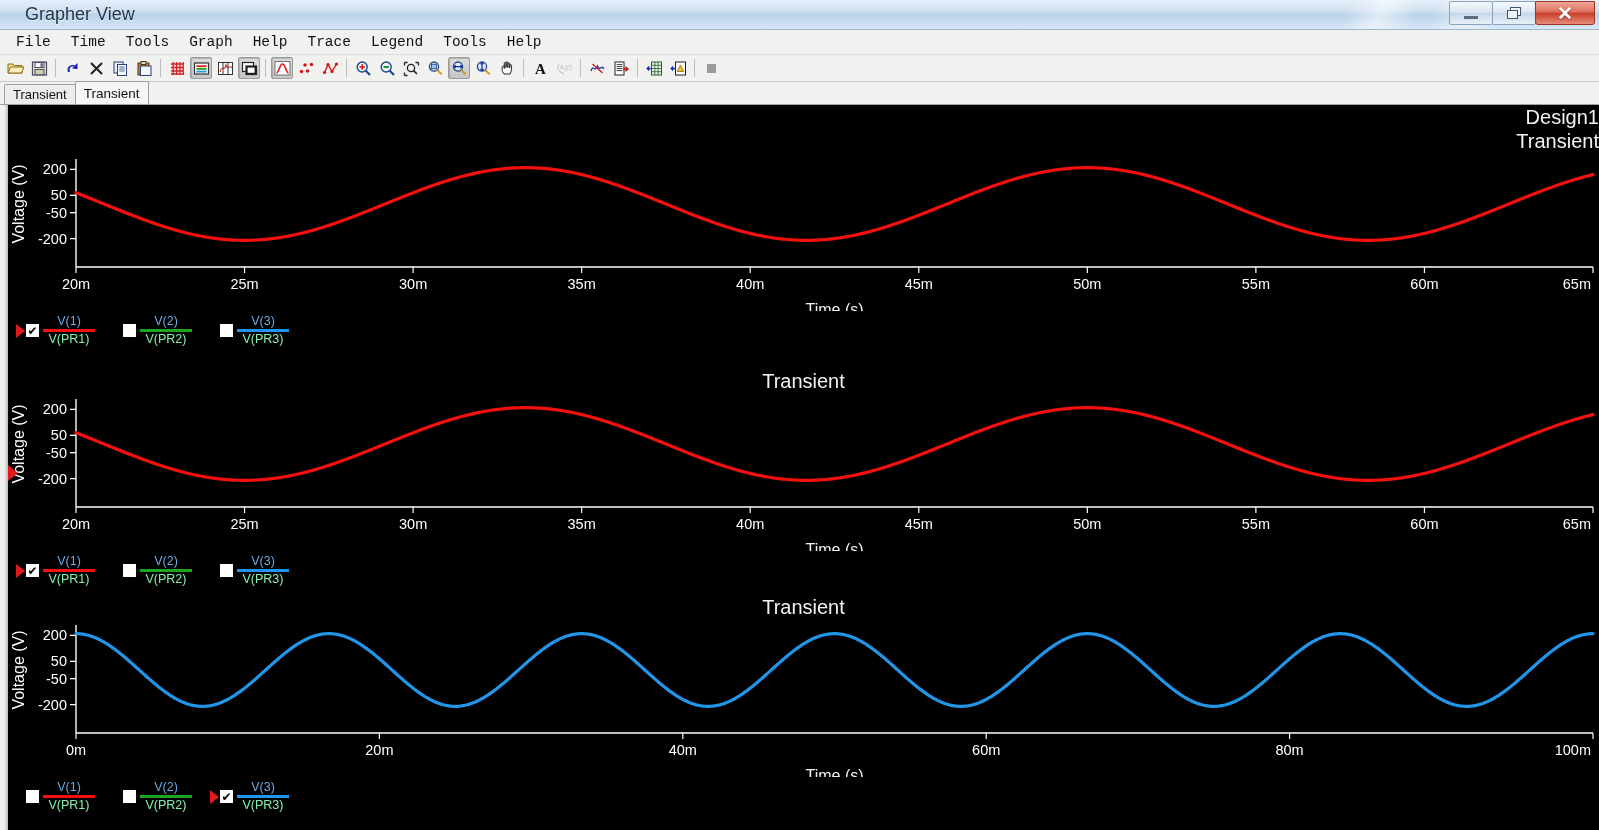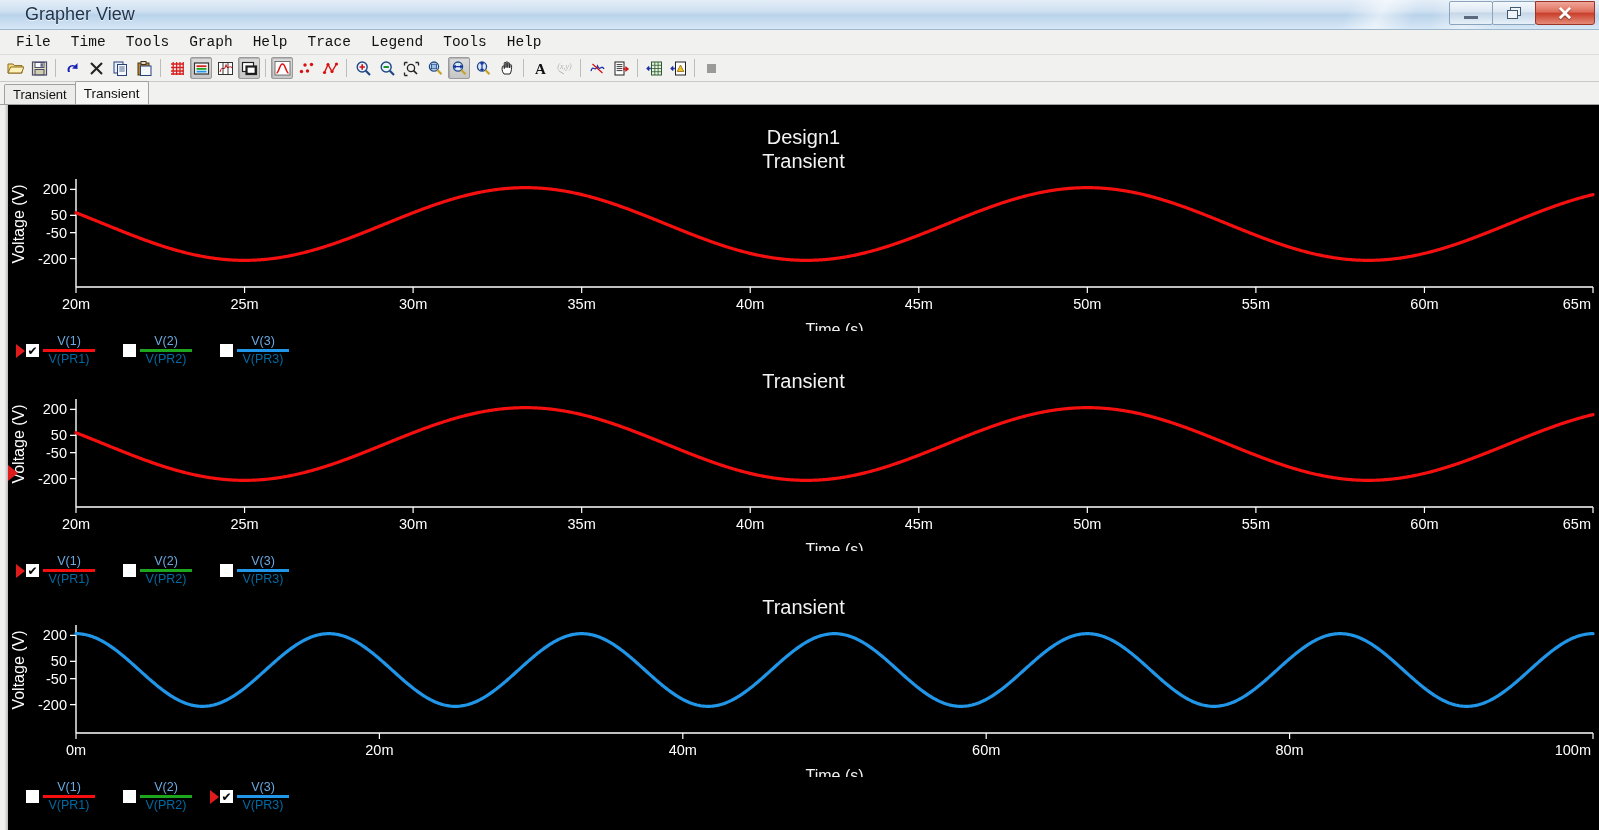--- a/index.html
+++ b/index.html
@@ -189,21 +189,21 @@
     display: flex; flex-direction: column; align-items: center;
     margin-left: 4px;
     text-align: right;
   }
   .legend-top { font-size: 12.5px; line-height: 13px; }
   .legend-line { width: 52px; height: 3px; margin: 1px 0; position: relative; }
   .legend-line::after {
     content:""; position:absolute; right:-6px; top:-3px;
     border-top: 4.5px solid transparent; border-bottom: 4.5px solid transparent;
   }
-  .legend-bot { font-size: 12.5px; line-height: 13px; color: #0369a1; }
+  .legend-bot { font-size: 12.5px; line-height: 13px; color: #86efac; }
 
   .axis-text { font-size: 14.5px; fill: #ffffff; font-family: "Liberation Sans", sans-serif; }
   .axis-title { font-size: 16px; fill: #f2f2f2; font-family: "Liberation Sans", sans-serif; }
   .ylabel-text { font-size: 16px; fill: #ffffff; font-family: "Liberation Sans", sans-serif; }
 
   .edge-marker {
     position: absolute; left: 0;
     width: 0; height: 0;
     border-top: 8px solid transparent;
     border-bottom: 8px solid transparent;
@@ -444,21 +444,21 @@
 
   <div class="tabbar" id="tabbar">
       <div class="tab">Transient</div>
       <div class="tab active">Transient</div>
     </div>
 
   <div class="plotarea">
     <div class="leftrail"></div>
     <div class="graphs" id="graphs">
         <div class="graph" style="top: 0px;">
-          <div class="graph-title" style="padding-top: 20px;"><span>Design1</span><span class="sub">Transient</span></div>
+          <div class="graph-title" style="padding-top: 0; text-align: right;"><span>Design1</span><span class="sub">Transient</span></div>
           <svg class="svgwrap" width="1591" height="158" viewBox="0 0 1591 158">
             <path d="M68 6 V96" stroke="#ffffff" stroke-width="1.4" fill="none"></path>
             <path d="M62 16.384615384615387 H68" stroke="#ffffff" stroke-width="1.3"></path>
             <text class="axis-text" x="59" y="21.384615384615387" text-anchor="end">200</text>
             <path d="M62 42.34615384615385 H68" stroke="#ffffff" stroke-width="1.3"></path>
             <text class="axis-text" x="59" y="47.34615384615385" text-anchor="end">50</text>
             <path d="M62 59.65384615384615 H68" stroke="#ffffff" stroke-width="1.3"></path>
             <text class="axis-text" x="59" y="64.65384615384616" text-anchor="end">-50</text>
             <path d="M62 85.61538461538461 H68" stroke="#ffffff" stroke-width="1.3"></path>
             <text class="axis-text" x="59" y="90.61538461538461" text-anchor="end">-200</text>

